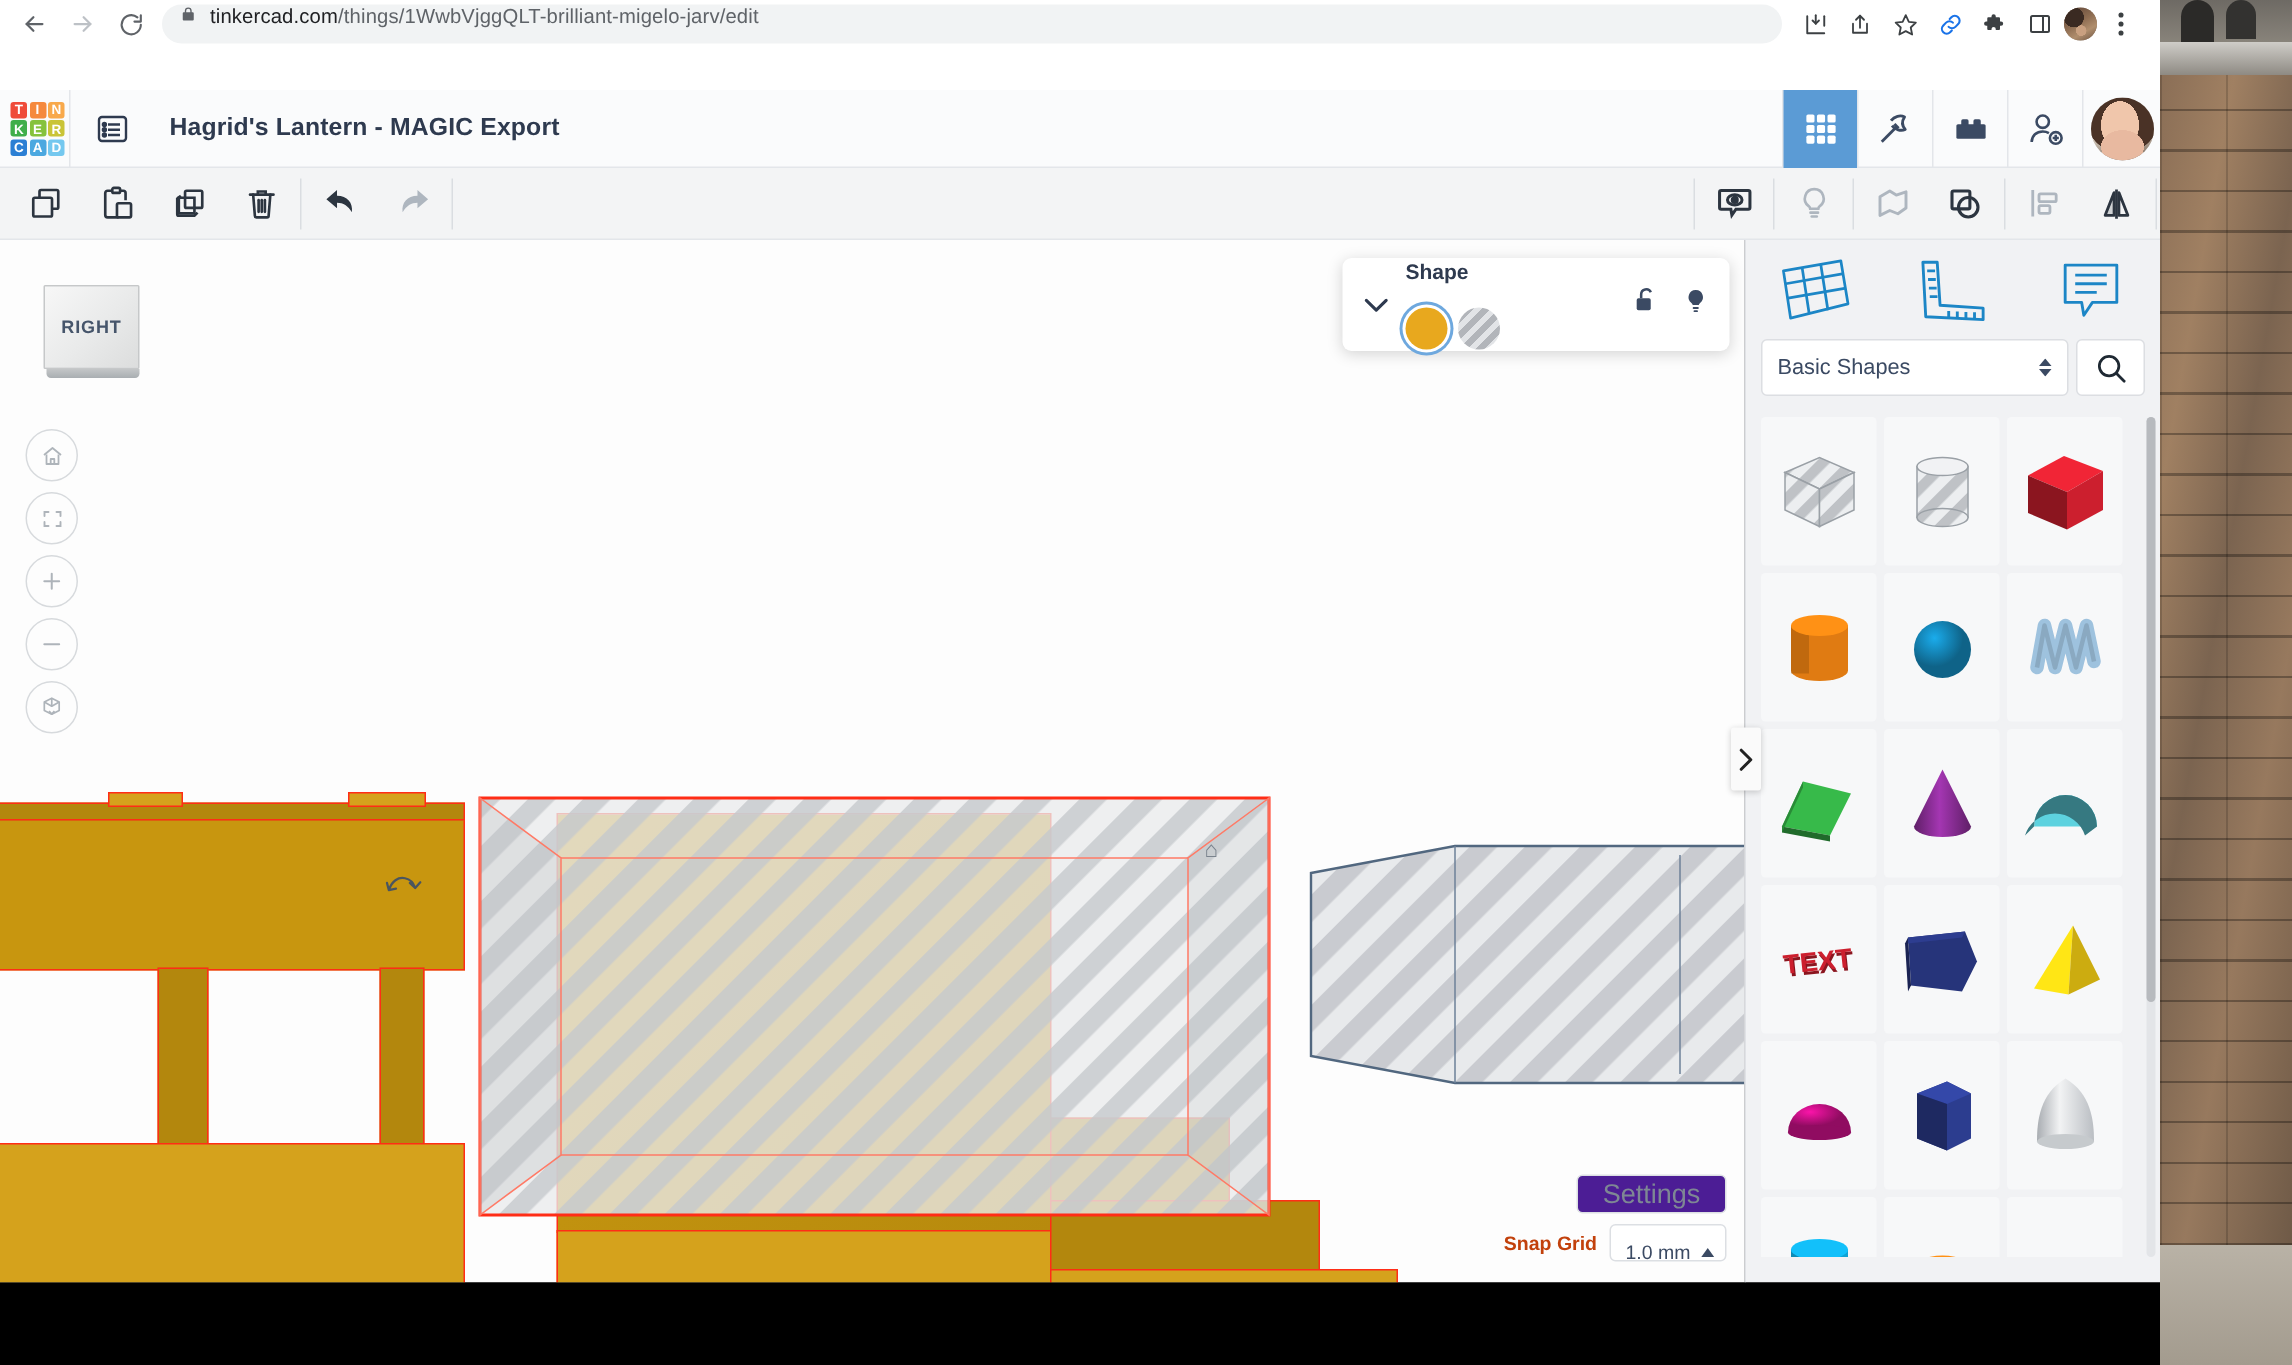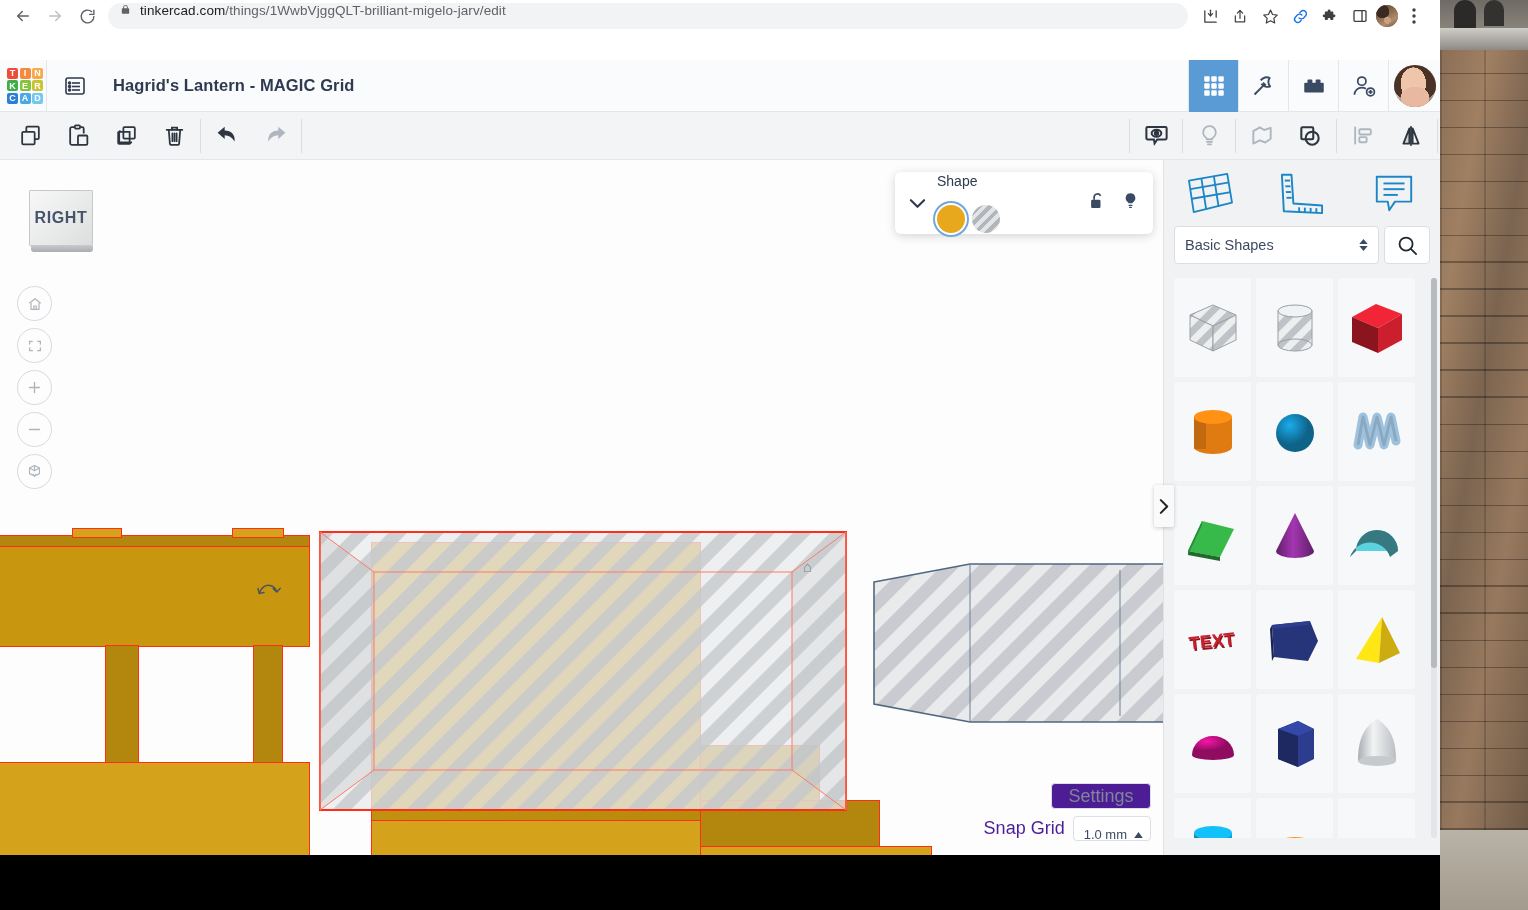--- a/index.html
+++ b/index.html
@@ -80,52 +80,52 @@
   
   .canvas { position:absolute; left:0; top:160px; width:1163px; height:695px;
     background:#fdfdfd; overflow:hidden; }
 
   
   .viewcube { position:absolute; left:29px; top:30px; width:68px; height:62px; }
   .viewcube .face { position:absolute; left:0; top:0; width:64px; height:56px;
     background:linear-gradient(135deg,#f7f7f7 0%,#e9eaea 55%,#dcdddd 100%);
     border:1px solid #c6c8c9; border-radius:1px;
     display:flex; align-items:center; justify-content:center; }
-  .viewcube .lbl { font-size:16px; font-weight:bold; color:#46556b; letter-spacing:.6px; }
+  .viewcube .lbl { font-size:12px; font-weight:bold; color:#46556b; letter-spacing:.6px; }
   .viewcube .base { position:absolute; left:2px; top:56px; width:62px; height:6px;
     background:linear-gradient(#b9bcbe,#9aa0a4); border-radius:0 0 3px 3px; opacity:.85; }
 
   .navcircles { position:absolute; left:17px; top:126px; display:flex; flex-direction:column; gap:7px; }
   .ncirc { width:35px; height:35px; border-radius:50%; border:1.6px solid #d7dadd;
     display:flex; align-items:center; justify-content:center; color:#aeb4ba; background:transparent; }
 
   .rotate-hint { position:absolute; left:256px; top:420px; color:#4a5560; }
 
   
   .shp { position:absolute; }
   .solid { background:#c8960f; }
   .solid2 { background:#b3870d; }
   .solid3 { background:#d5a21c; }
   .selw { border:1.6px solid #ff2d16; }
 
   .settings-box { position:absolute; right:12px; bottom:46px; width:100px; height:26px;
     border:1px solid #dcdfe3; border-radius:4px; background:#4c1d95; color:#7e8794;
     font-size:18px; display:flex; align-items:center; justify-content:center; }
   .snap-row { position:absolute; right:12px; bottom:14px; display:flex; align-items:center; gap:8px; }
-  .snap-lbl { font-size:18px; color:#4c1d95; }
+  .snap-lbl { font-size:13px; color:#c2410c;font-weight:bold; }
   .snap-sel { height:25px; padding:12px 7px 0 10px; border:1px solid #dcdfe3; border-radius:4px;
     background:#fff; color:#3b4a63; font-size:13px; display:flex; align-items:center; gap:7px; }
 
   
   .shape-panel { position:absolute; left:895px; top:172px; width:258px; height:62px;
     background:#fff; border-radius:6px; box-shadow:0 2px 10px rgba(0,0,0,.17);
     display:flex; align-items:center; padding:0 14px 0 8px; }
   .sp-chev { width:28px; display:flex; align-items:center; justify-content:center; color:#2e3a4f; }
   .sp-mid { margin-left:6px; }
-  .sp-title { font-size:14px; font-weight:normal; color:#2e3a4f; margin-bottom:16px; }
+  .sp-title { font-size:14px; font-weight:bold; color:#2e3a4f; margin-bottom:16px; }
   .sw-row { display:flex; align-items:center; gap:7px; }
   .sw { width:28px; height:28px; border-radius:50%; }
   .sw.solid-c { background:#e8a81e; box-shadow:0 0 0 2px #fff, 0 0 0 4px #6ea8de; }
   .sw.hole-c { background:
       repeating-linear-gradient(135deg,#e2e4e7 0 4px,#b2b5ba 4px 8px); }
   .sp-right { margin-left:auto; display:flex; align-items:center; gap:16px; color:#3b4a63; }
 
   .collapse-handle { position:absolute; left:1154px; top:485px; width:20px; height:42px;
     background:#fafafa; box-shadow:0 1px 4px rgba(0,0,0,.2); border-radius:2px;
     display:flex; align-items:center; justify-content:center; color:#222; z-index:5; }
@@ -276,21 +276,21 @@
       <svg width="24" height="24" viewBox="0 0 24 24" fill="none" stroke="currentColor" stroke-width="1.6">
           <rect x="3" y="4" width="18" height="16" rx="2"></rect>
           <line x1="9" y1="9" x2="17" y2="9"></line>
           <line x1="9" y1="12.5" x2="17" y2="12.5"></line>
           <line x1="9" y1="16" x2="17" y2="16"></line>
           <circle cx="6.6" cy="9" r="1" fill="currentColor"></circle>
           <circle cx="6.6" cy="12.5" r="1" fill="currentColor"></circle>
           <circle cx="6.6" cy="16" r="1" fill="currentColor"></circle>
         </svg>
     </div>
-    <div class="proj-title">Hagrid's Lantern - MAGIC Grid</div>
+    <div class="proj-title">Hagrid's Lantern - MAGIC Export</div>
 
     <div class="hdr-right">
       <div class="hdr-tile active">
         <svg width="26" height="26" viewBox="0 0 24 24" fill="currentColor">
             <rect x="3" y="3" width="5" height="5" rx="1"></rect>
             <rect x="9.5" y="3" width="5" height="5" rx="1"></rect>
             <rect x="16" y="3" width="5" height="5" rx="1"></rect>
             <rect x="3" y="9.5" width="5" height="5" rx="1"></rect>
             <rect x="9.5" y="9.5" width="5" height="5" rx="1"></rect>
             <rect x="16" y="9.5" width="5" height="5" rx="1"></rect>

